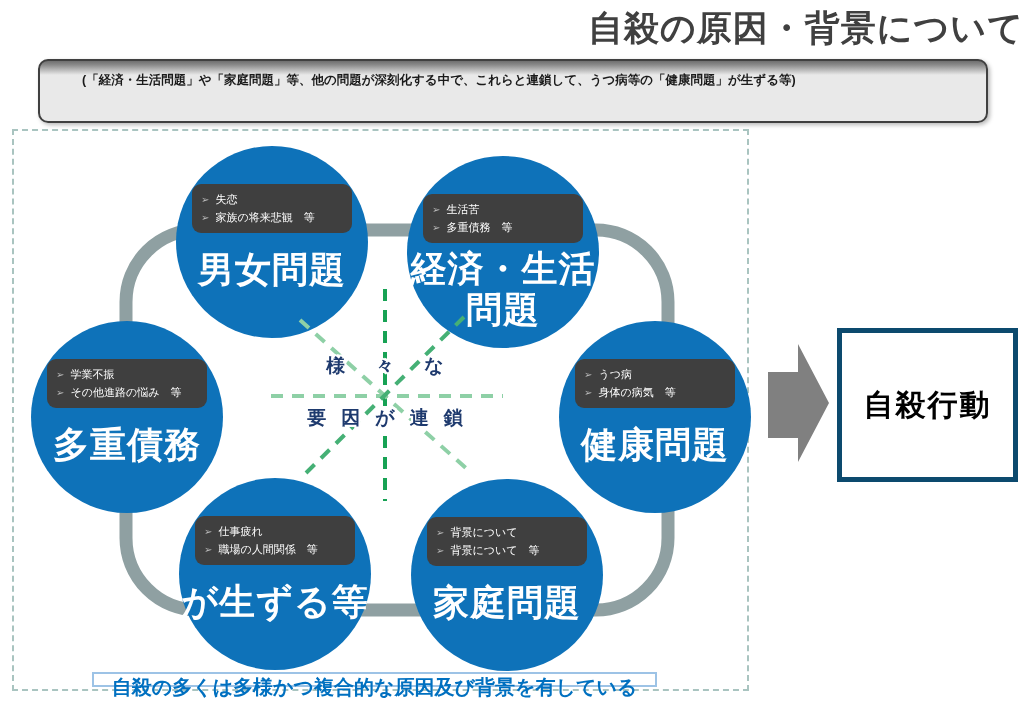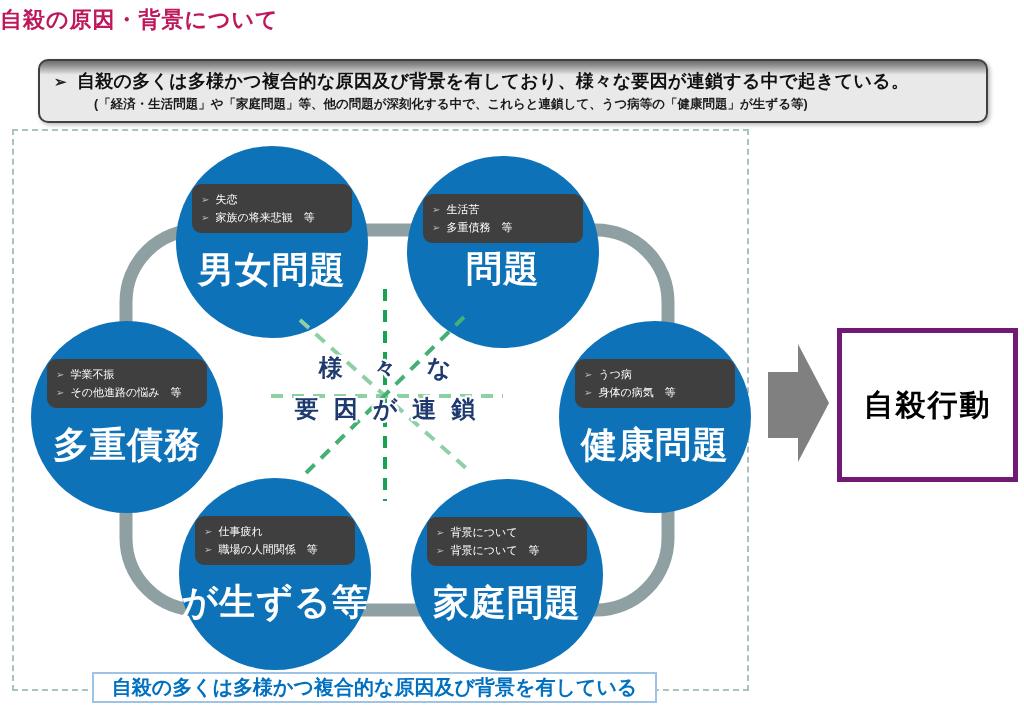--- a/index.html
+++ b/index.html
@@ -2,34 +2,34 @@
 <html lang="ja" style="--circle-blue: #0e72b9; --badge-dark: #3f3f3f; --track-gray: #8fa0a2; --accent-blue: #0070c0; --navy: #1e3a6e; --green-dark: #17a254; --green-mid: #45b075; --green-light: #8ed0a6; --arrow-gray: #808080;"><head>
 <meta charset="utf-8">
 <style>
   html,body{margin:0;padding:0;background:#fff;}
   #page{
     position:relative;width:1024px;height:709px;background:#fff;overflow:hidden;
     font-family:"Liberation Sans",sans-serif;
   }
   
   #title{
-    position:absolute;top:5px;left:0;width:100%;text-align:left;
-    font-size:22px;font-weight:bold;color:#be185d;letter-spacing:1px;
+    position:absolute;top:5px;left:0;width:100%;text-align:right;
+    font-size:35px;font-weight:bold;color:#404040;letter-spacing:1px;
   }
   
   #summary-box{
     position:absolute;left:38px;top:59px;width:950px;height:64px;box-sizing:border-box;
     border:2px solid #404040;border-radius:10px;
     background:linear-gradient(180deg,#6f6f6f 0px,#8b8b8b 4px,#e9e9e9 14px,#e9e9e9 100%);
     box-shadow:2px 2px 4px rgba(0,0,0,0.28);
     padding:8px 10px 0 14px;
   }
   .summary-line1{font-size:18px;font-weight:bold;color:#111;white-space:nowrap;letter-spacing:0.3px;}
   .summary-line1 .bullet{margin-right:10px;font-size:15px;color:#222;}
-  .summary-line2{font-size:12.5px;font-weight:600;color:#1a1a1a;margin:3px 0 0 40px;white-space:nowrap;}
+  .summary-line2{font-size:12.5px;font-weight:600;color:#1a1a1a;margin:3px 0 0 28px;white-space:nowrap;}
   
   #dashed-frame{
     position:absolute;left:12px;top:129px;width:737px;height:562px;
     border:2px dashed #a9c4c0;box-sizing:border-box;z-index:0;
   }
   
   svg.layer{position:absolute;left:0;top:0;width:1024px;height:709px;pointer-events:none;}
   #track-layer{z-index:1;}
   #rays-layer{z-index:3;}
   .track{fill:none;stroke:var(--track-gray);stroke-width:13;}
@@ -54,51 +54,48 @@
   .badge-item .bullet{color:#b9b9b9;font-size:10px;margin-right:6px;line-height:1.75;}
   .circle-label{
     position:absolute;top:103px;left:0;width:100%;text-align:center;
     color:#fff;font-weight:bold;font-size:36px;letter-spacing:1px;line-height:1.15;
   }
   .circle-label.two-line{top:92px;}
   .circle-label span{display:block;}
   
   #center-text{
     position:absolute;left:252px;top:356px;width:266px;text-align:center;z-index:4;
-    color:var(--navy);font-weight:bold;font-size:24px;line-height:1.05;
+    color:var(--navy);font-weight:bold;font-size:19px;line-height:1.05;
     text-shadow:-2px -2px 0 #fff,2px -2px 0 #fff,-2px 2px 0 #fff,2px 2px 0 #fff,0 2px 0 #fff,0 -2px 0 #fff,2px 0 0 #fff,-2px 0 0 #fff;
     font-family:Liberation Serif, serif;
   }
   #center-line1{letter-spacing:30px;margin-right:-30px;display:block;}
-  #center-line2{letter-spacing:15px;margin-right:-15px;display:block;margin-top:16px;}
+  #center-line2{letter-spacing:15px;margin-right:-15px;display:block;margin-top:32px;}
   
   #bottom-note{
-    position:absolute;left:92px;top:672px;width:565px;height:31px;box-sizing:border-box;
+    position:absolute;left:92px;top:672px;width:565px;height:15px;box-sizing:border-box;
     background:#fff;border:2px solid #9dc3e6;z-index:5;
     color:var(--accent-blue);font-weight:bold;font-size:20px;text-align:center;line-height:27px;white-space:nowrap;
   }
   
   #outcome-box{
     position:absolute;left:837px;top:328px;width:181px;height:154px;box-sizing:border-box;
-    border:5px solid #701a75;background:#fff;z-index:5;
+    border:5px solid #0c4a6e;background:#fff;z-index:5;
     display:flex;align-items:center;justify-content:center;
     font-size:30px;font-weight:bold;color:#000;letter-spacing:2px;
   }
 </style>
 </head>
 <body>
 
 <div id="page">
 
   <div id="title">自殺の原因・背景について</div>
 
   <div id="summary-box">
-    <div class="summary-line1">
-      <span class="bullet">➢</span><span>自殺の多くは多様かつ複合的な原因及び背景を有しており、様々な要因が連鎖する中で起きている。</span>
-    </div>
     <div class="summary-line2">(「経済・生活問題」や「家庭問題」等、他の問題が深刻化する中で、これらと連鎖して、うつ病等の「健康問題」が生ずる等)</div>
   </div>
 
   <div id="dashed-frame"></div>
 
   <svg id="track-layer" class="layer" viewBox="0 0 1024 709">
     <rect class="track" x="126" y="230" width="542" height="380" rx="72"></rect>
   </svg>
 
   <div class="circle c1">
@@ -123,20 +120,21 @@
       <div class="badge-item">
           <span class="bullet">➢</span>
           <span>生活苦</span>
         </div>
       <div class="badge-item">
           <span class="bullet">➢</span>
           <span>多重債務　等</span>
         </div>
     </div>
     <div class="circle-label two-line">
+      <span>経済・生活</span>
         <span>問題</span>
     </div>
   </div>
 
   <div class="circle c3">
     <div class="badge">
       <div class="badge-item">
           <span class="bullet">➢</span>
           <span>学業不振</span>
         </div>

